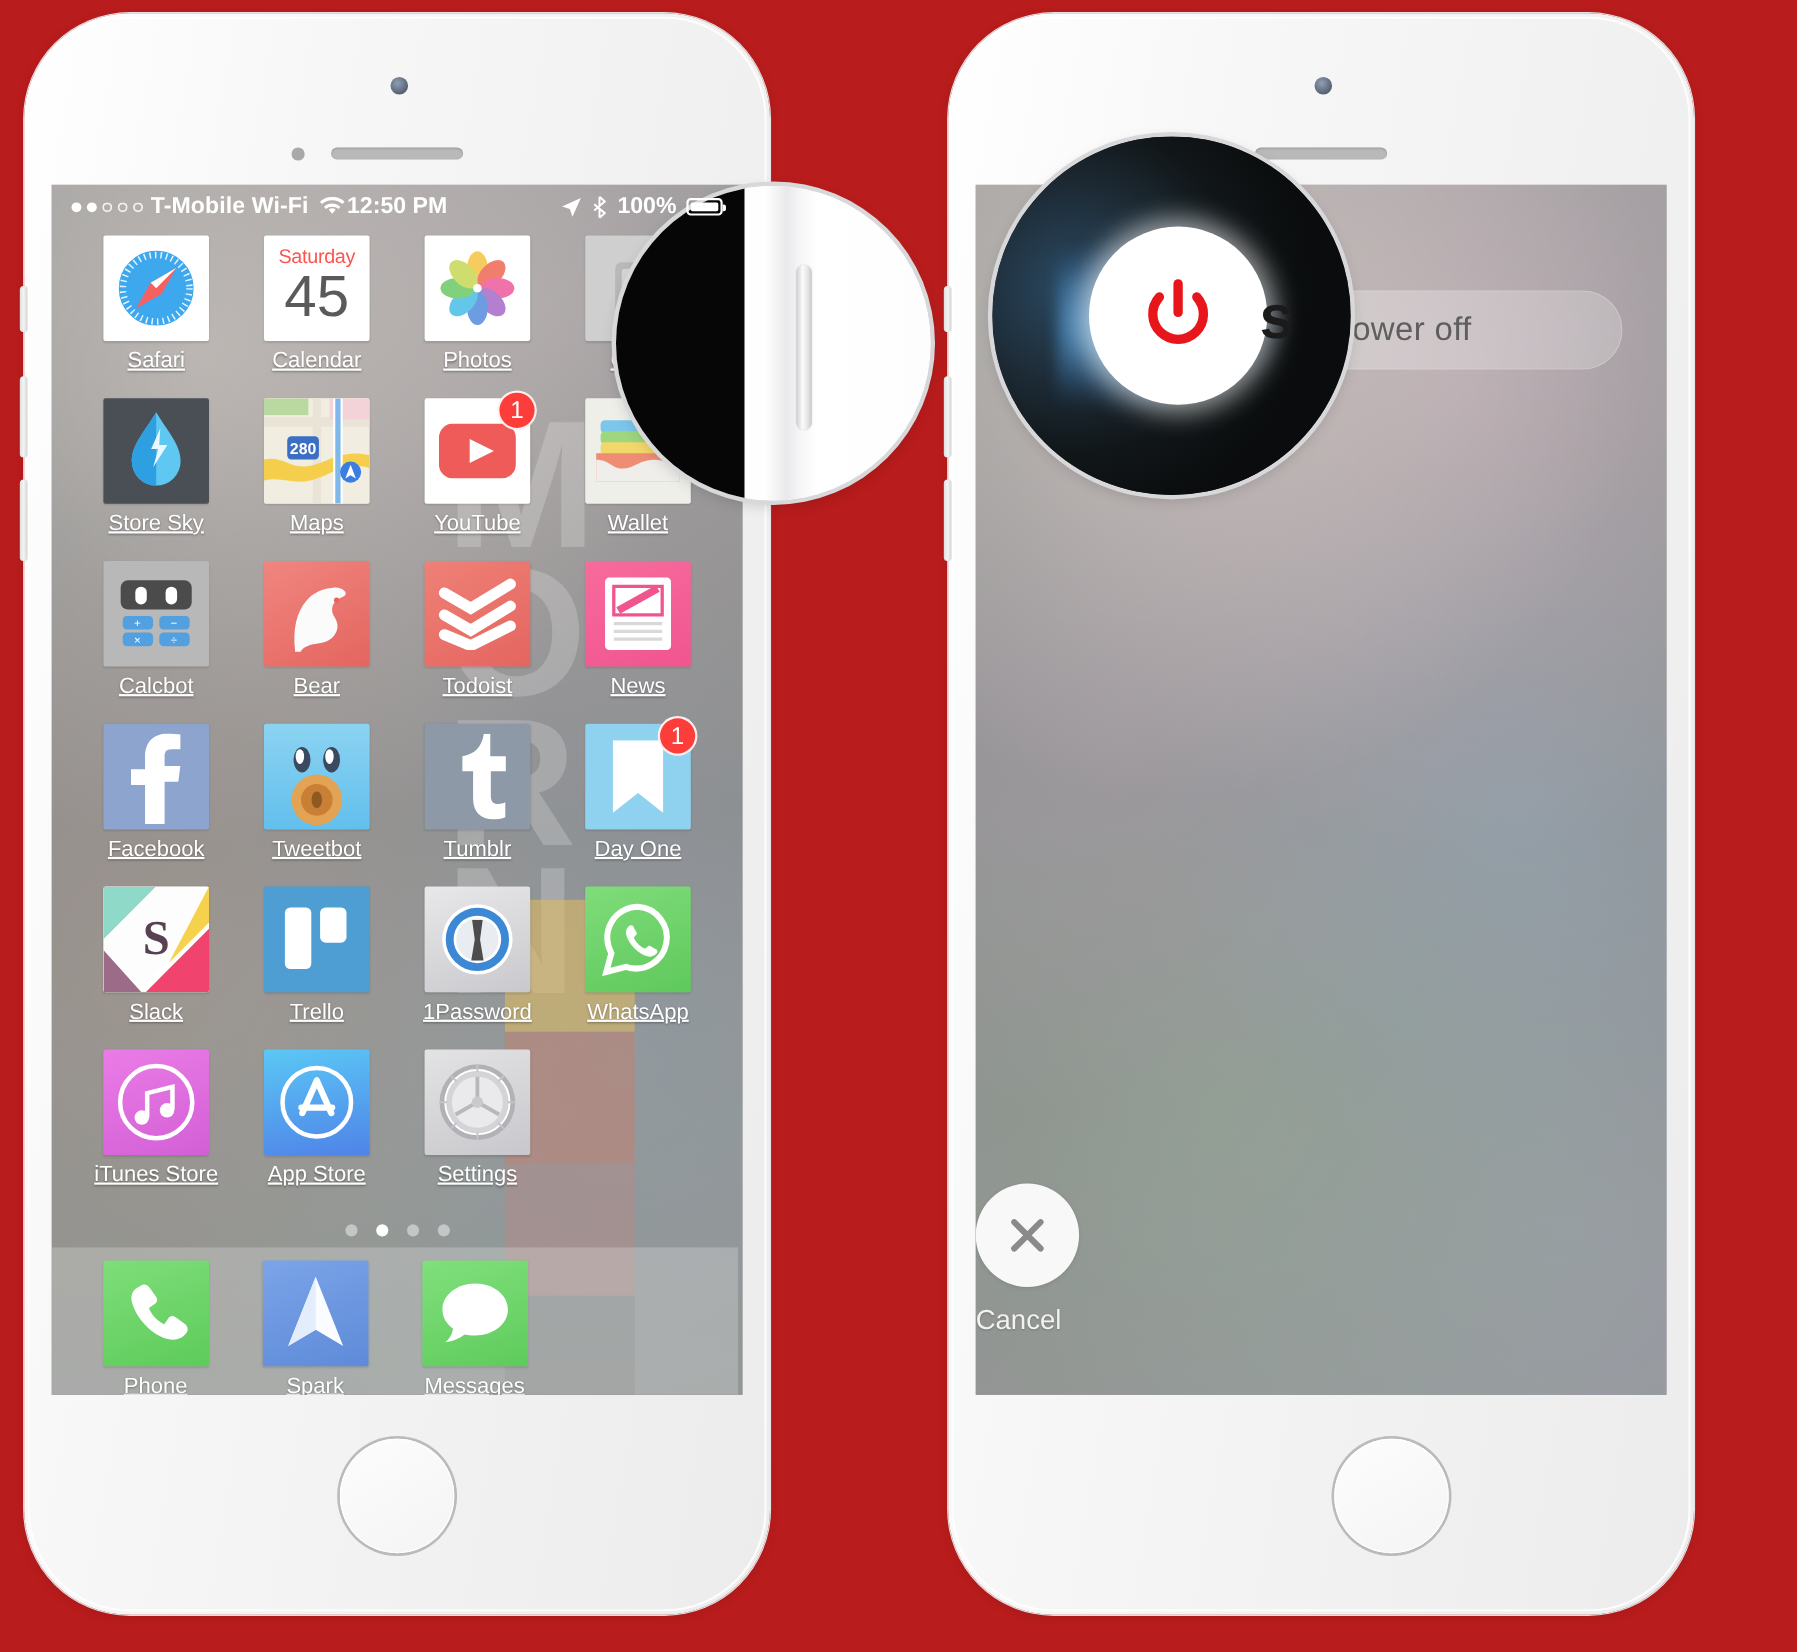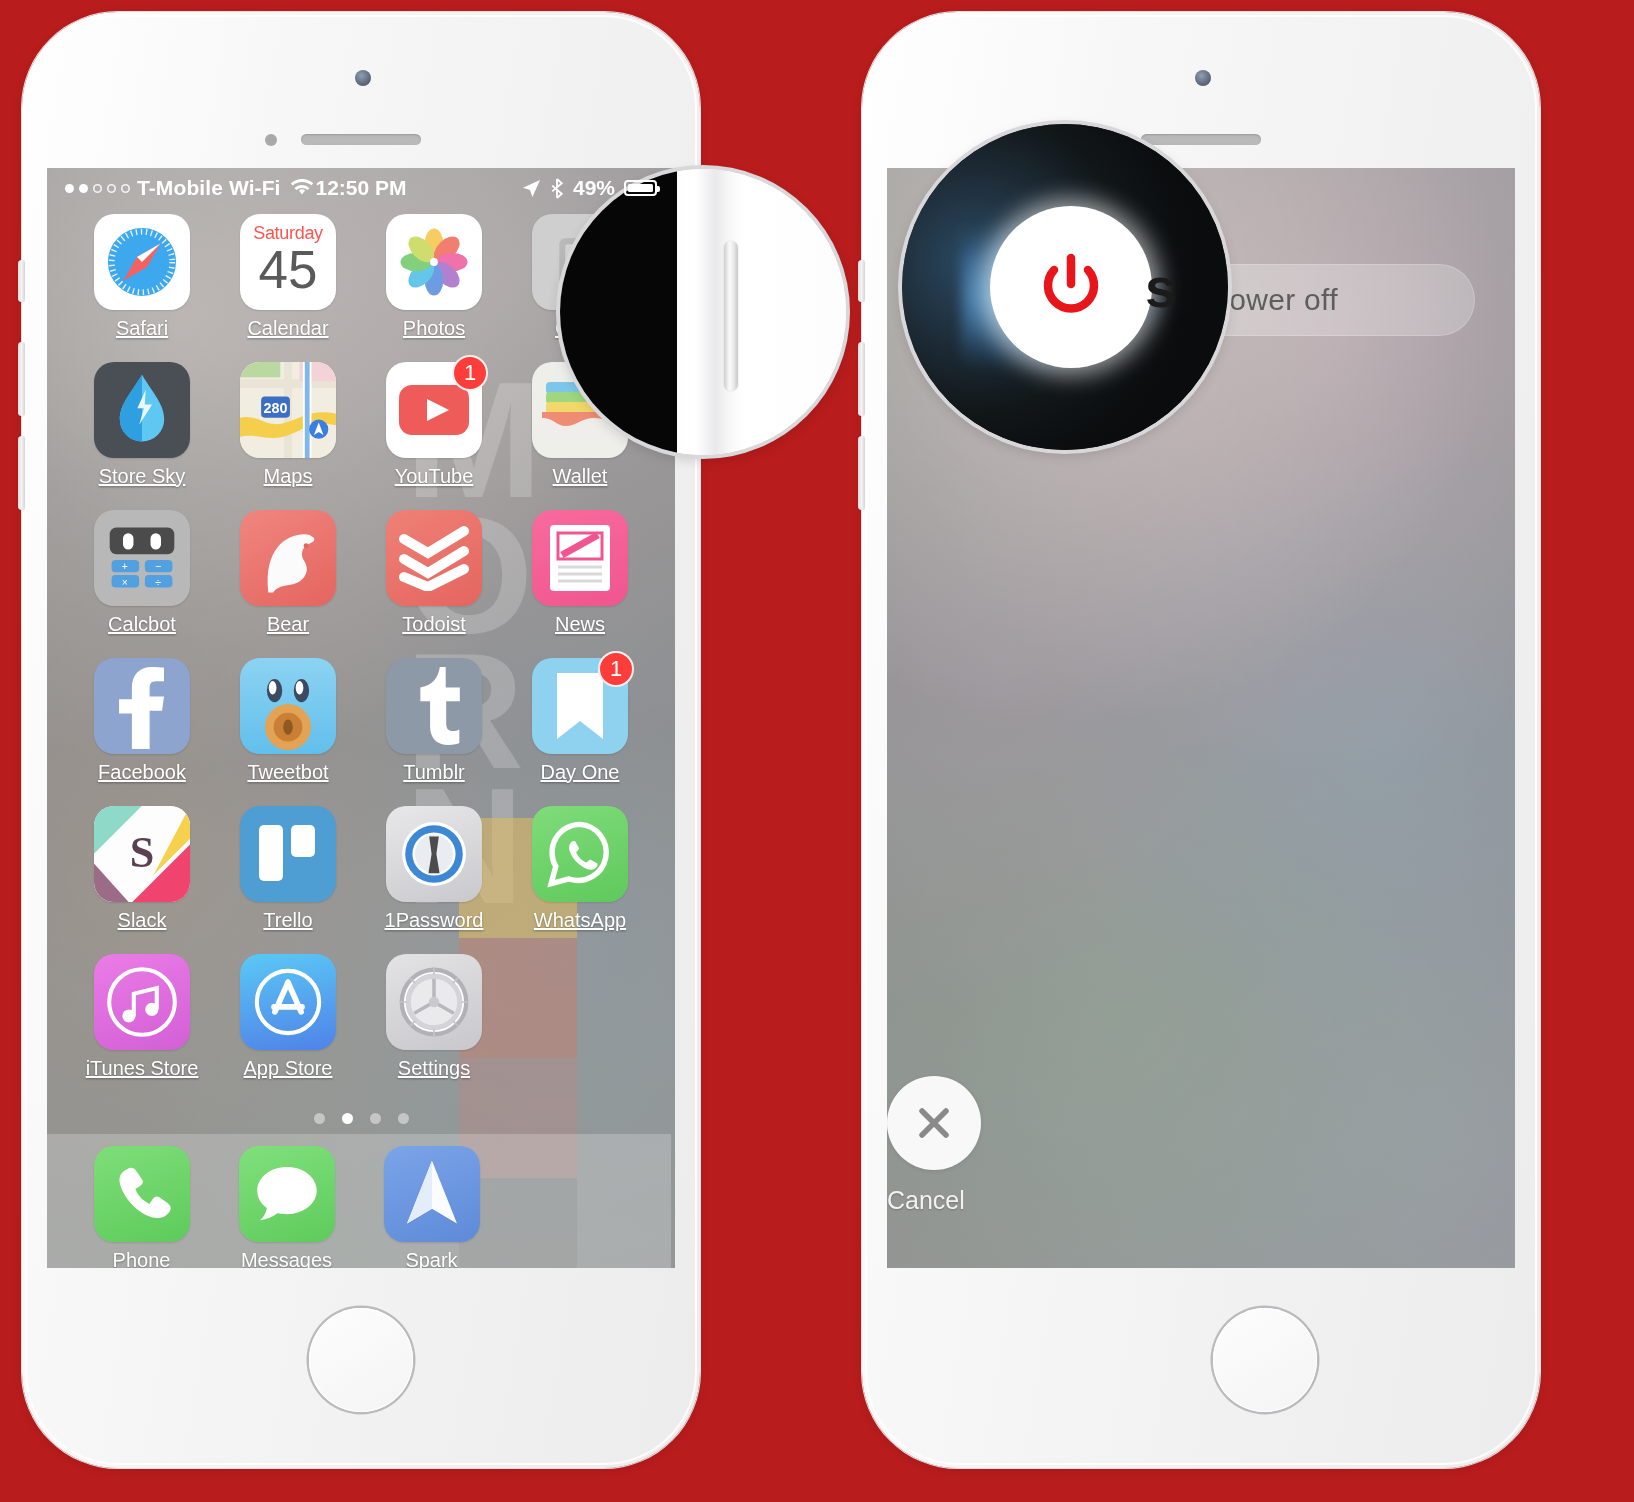--- a/index.html
+++ b/index.html
@@ -86,21 +86,21 @@
   .batt i{position:absolute;inset:2px;background:#fff;border-radius:1.5px;}
 
   
   .grid{
     position:absolute; left:0; right:0; top:46px;
     display:grid; grid-template-columns:repeat(4,1fr);
     row-gap:22px; padding:0 22px;
   }
   .app{ display:flex; flex-direction:column; align-items:center; }
   .ico{
-    width:96px;height:96px;border-radius:20px;position:relative;
+    width:96px;height:96px;border-radius:2px;position:relative;
     box-shadow:0 1px 2px rgba(0,0,0,.12);
     overflow:hidden; display:flex;align-items:center;justify-content:center;
   }
   .lbl{
     margin-top:7px; font-size:20px; color:#fff;
     text-shadow:0 1px 2px rgba(0,0,0,.35); white-space:nowrap;text-decoration:underline;
   }
   .badge{
     position:absolute; right:-6px; top:-7px; min-width:36px;height:36px;
     border-radius:18px; background:#fc3d39; color:#fff;
@@ -274,21 +274,21 @@
         <span>
           <svg width="19" height="19" viewBox="0 0 20 20">
               <path d="M19 1 1 9.1l7.4 2.5L11 19z" fill="#fff"></path>
             </svg>
         </span>
         <span>
           <svg width="14" height="21" viewBox="0 0 14 22">
               <path d="M7 1v9M7 12v9M7 1l5 4.5L2 14M7 21l5-4.5L2 8" stroke="#fff" stroke-width="1.9" fill="none"></path>
             </svg>
         </span>
-        <span>49%</span>
+        <span>100%</span>
         <span class="batt">
             <i></i>
           </span>
       </span>
     </div>
 
     <div class="grid">
 
       <div class="app">
           <div class="icowrap">
@@ -647,35 +647,35 @@
     <div class="dock">
       <div class="app">
         <div class="ico" style="background:linear-gradient(160deg,#7ede79,#5ecb5b)">
           <svg width="66" height="66" viewBox="0 0 80 80">
               <path d="M22 10c4-3 8-2 11 2l7 10c2 3 1 6-2 8l-6 4c3 8 9 14 17 18l4-6c2-3 5-4 8-2l10 7c4 3 5 7 2 11-6 8-16 9-27 4C32 60 18 44 14 30c-3-9-1-16 8-20z" fill="#fff"></path>
             </svg>
         </div>
         <div class="lbl">Phone</div>
       </div>
       <div class="app">
-        <div class="ico" style="background:linear-gradient(160deg,#80e07c,#5fcb5c)">
-          <svg width="70" height="66" viewBox="0 0 80 74">
-              <path d="M40 6C21 6 6 18 6 33c0 8 4 15 11 20-1 6-4 11-8 14 8-1 15-4 20-8 3 .6 7 1 11 1 19 0 34-12 34-27S59 6 40 6z" fill="#fff"></path>
-            </svg>
-        </div>
-        <div class="lbl">Messages</div>
-      </div>
-      <div class="app">
         <div class="ico" style="background:linear-gradient(160deg,#7ba4e8,#5e8ad8)">
           <svg width="62" height="74" viewBox="0 0 62 80">
               <path d="M31 4 58 72 31 56 4 72z" fill="#fafcff"></path>
               <path d="M31 4v52L4 72z" fill="#e4edfb"></path>
             </svg>
         </div>
         <div class="lbl">Spark</div>
+      </div>
+      <div class="app">
+        <div class="ico" style="background:linear-gradient(160deg,#80e07c,#5fcb5c)">
+          <svg width="70" height="66" viewBox="0 0 80 74">
+              <path d="M40 6C21 6 6 18 6 33c0 8 4 15 11 20-1 6-4 11-8 14 8-1 15-4 20-8 3 .6 7 1 11 1 19 0 34-12 34-27S59 6 40 6z" fill="#fff"></path>
+            </svg>
+        </div>
+        <div class="lbl">Messages</div>
       </div>
     </div>
   </div>
 
   <div class="phone" id="phone-right">
     <div class="btn-edge" style="left:-4px;top:248px;height:42px;"></div>
     <div class="btn-edge" style="left:-4px;top:330px;height:74px;"></div>
     <div class="btn-edge" style="left:-4px;top:424px;height:74px;"></div>
     <div class="speaker" style="left:279px;top:122px;"></div>
     <div class="camera" style="left:333px;top:58px;"></div>

